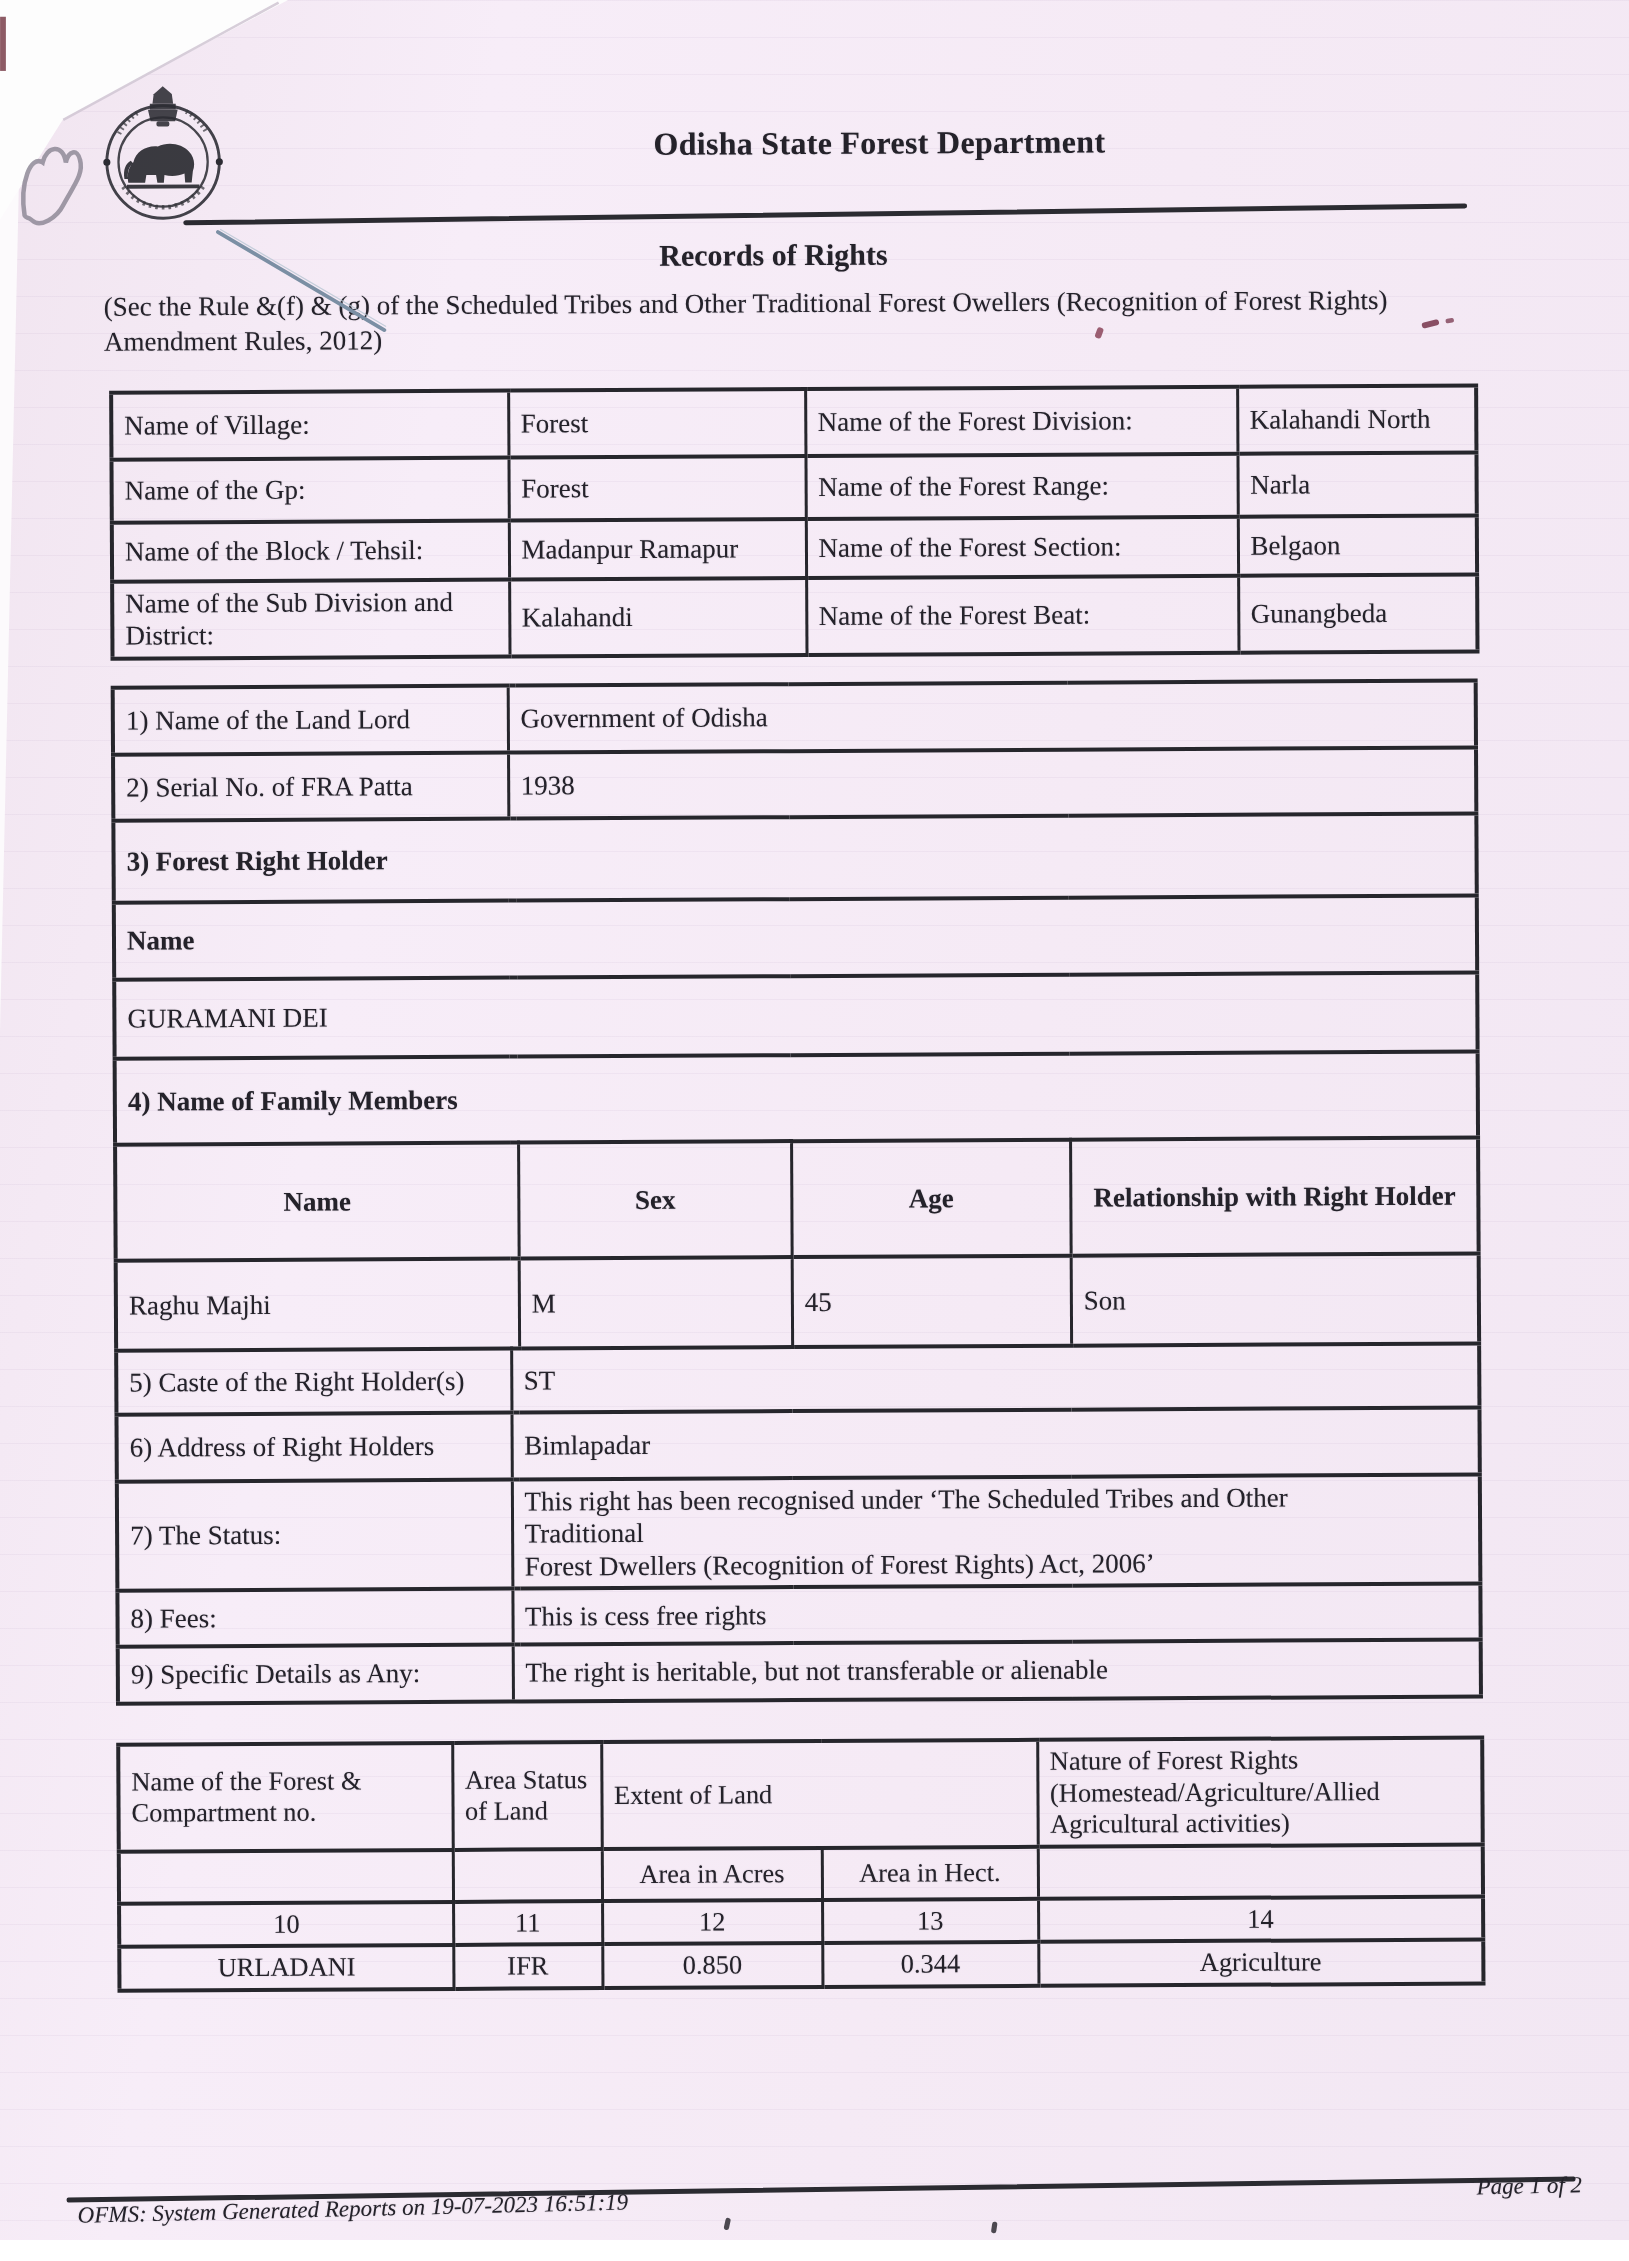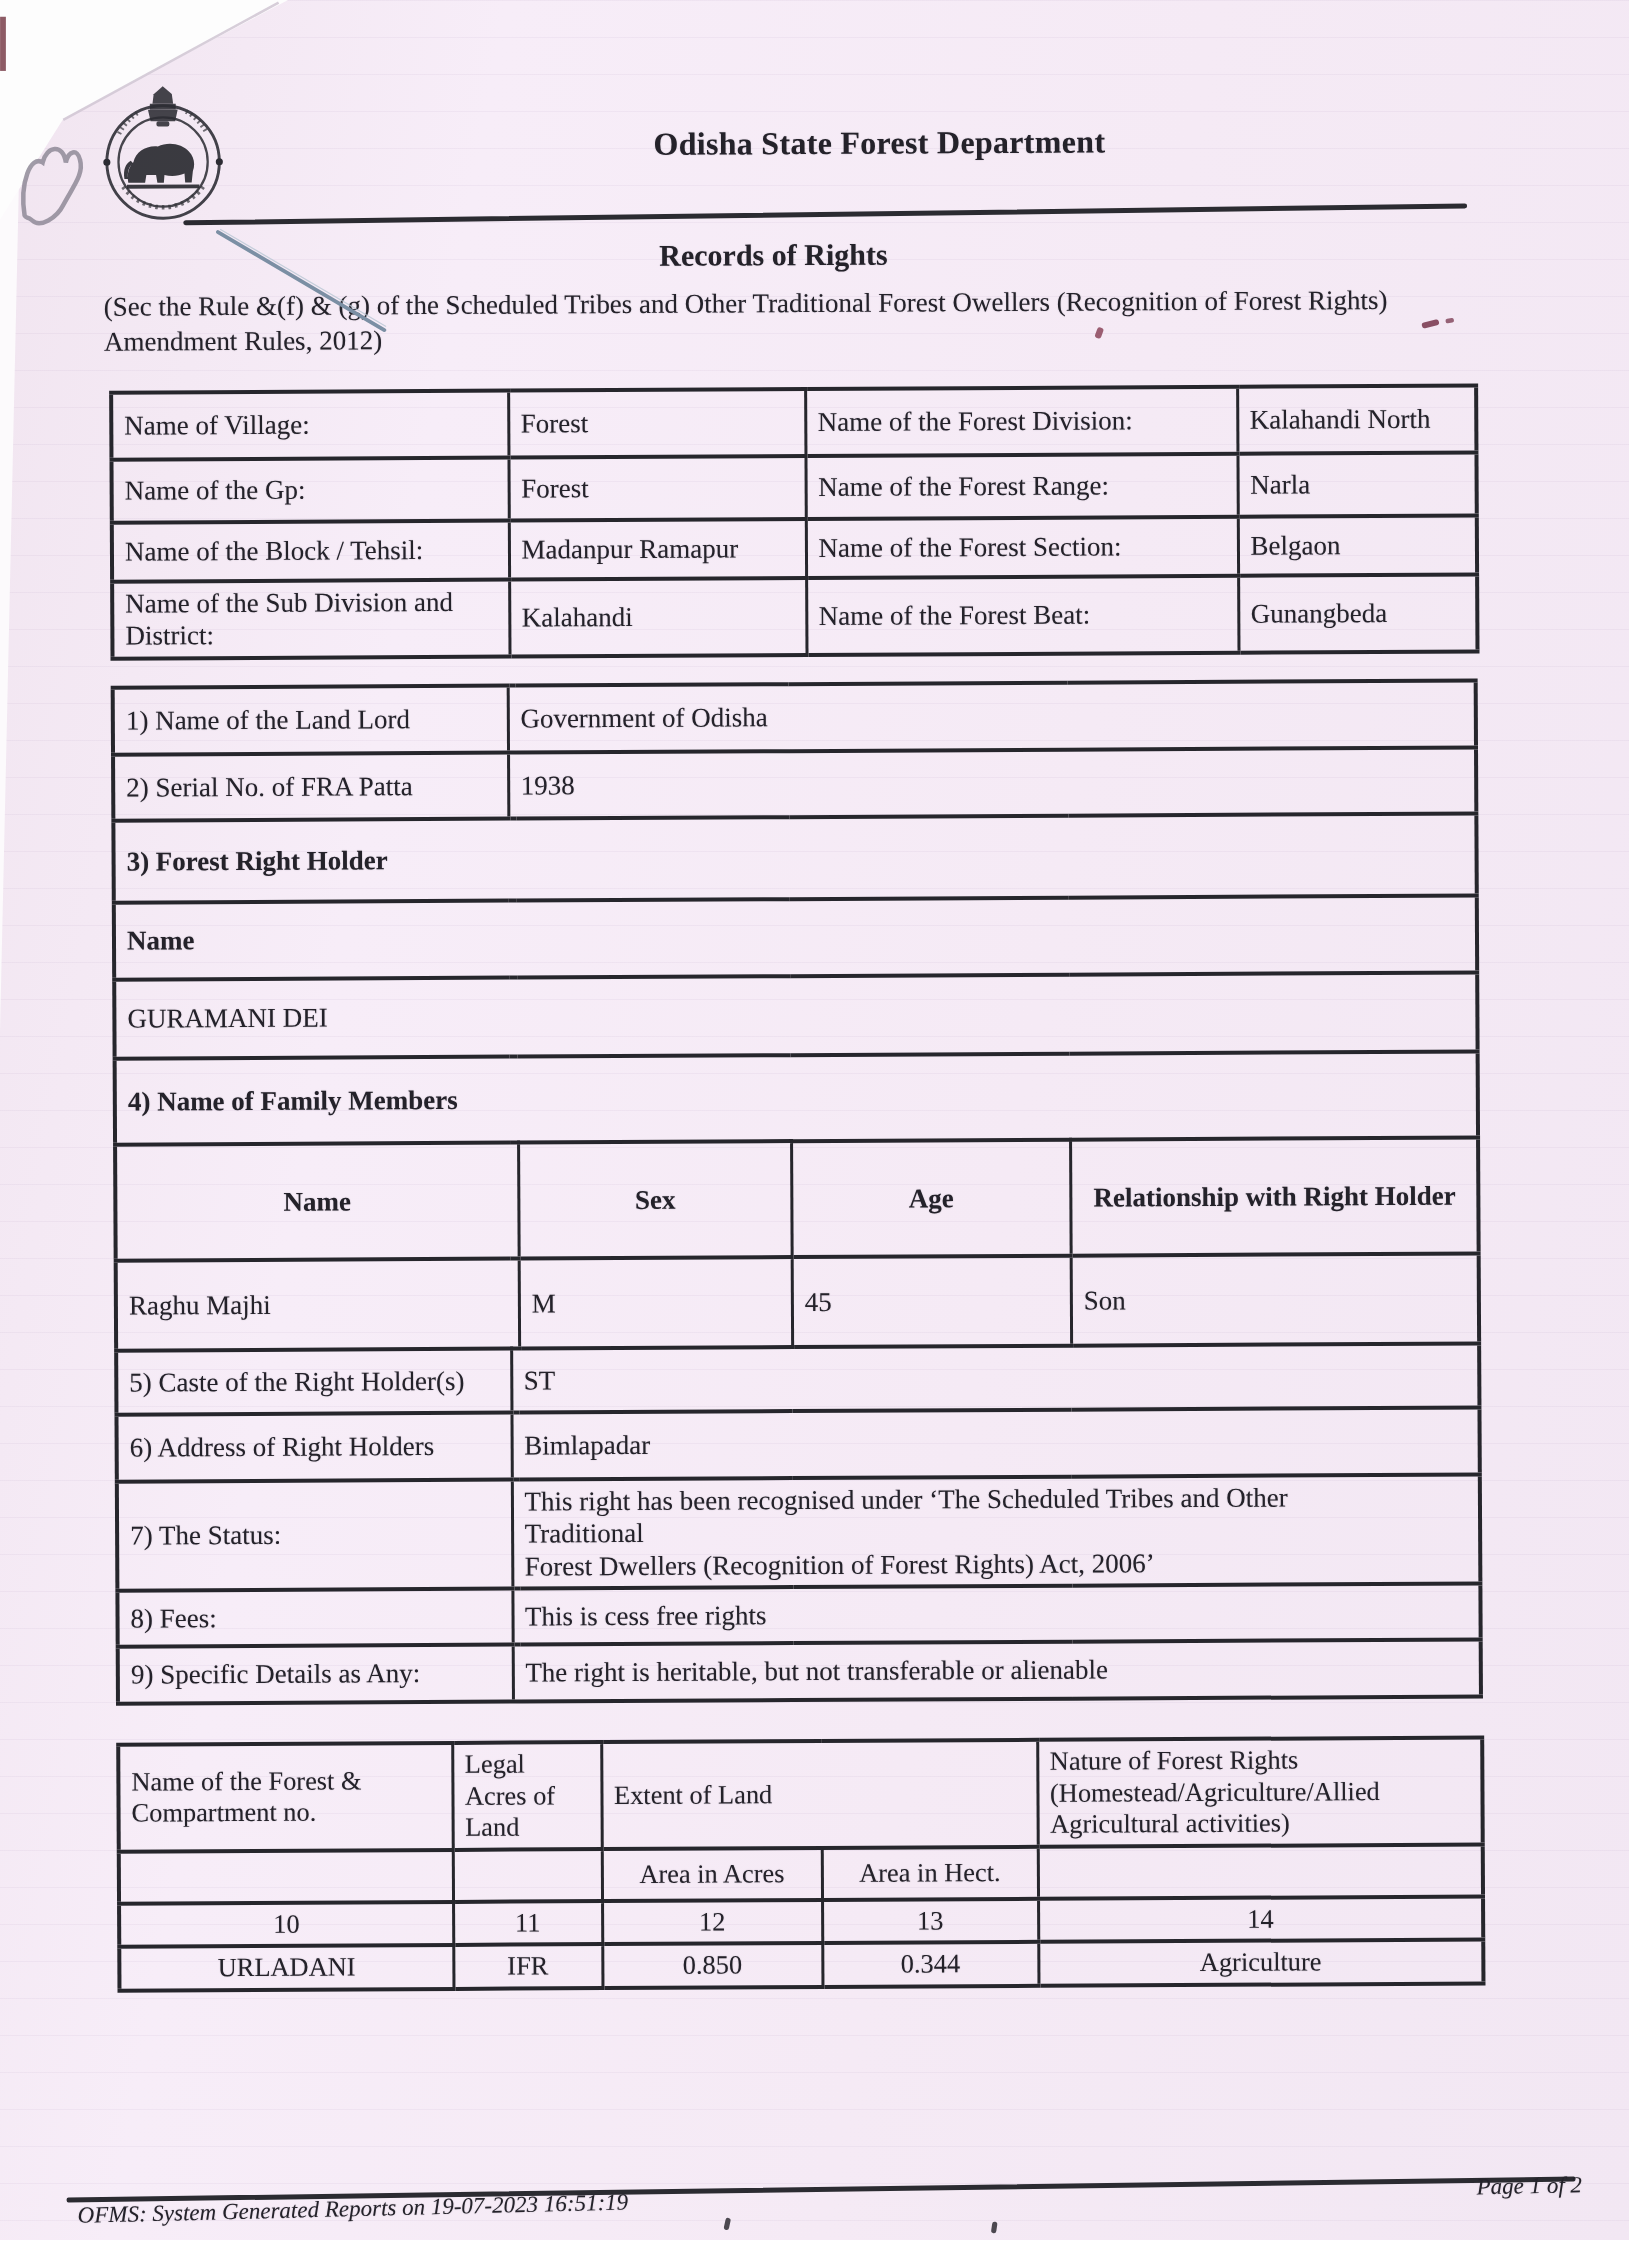--- a/index.html
+++ b/index.html
@@ -226,21 +226,21 @@
     <colgroup>
         <col style="width:334px">
         <col style="width:149px">
         <col style="width:220px">
         <col style="width:216px">
         <col style="width:445px">
       </colgroup>
     <tbody>
         <tr style="height:106px">
       <td>Name of the Forest &amp; Compartment no.</td>
-      <td>Legal Acres of Land</td>
+      <td>Area Status of Land</td>
       <td colspan="2">Extent of Land</td>
       <td>Nature of Forest Rights (Homestead/Agriculture/Allied Agricultural activities)</td>
     </tr>
     <tr style="height:52px">
       <td></td>
       <td></td>
       <td class="c">Area in Acres</td>
       <td class="c">Area in Hect.</td>
       <td></td>
     </tr>

